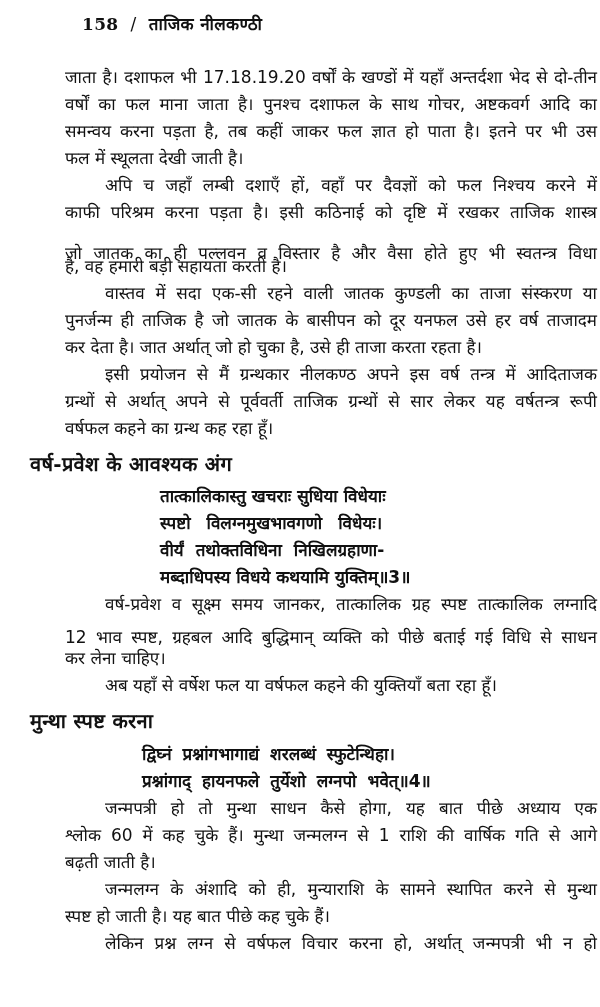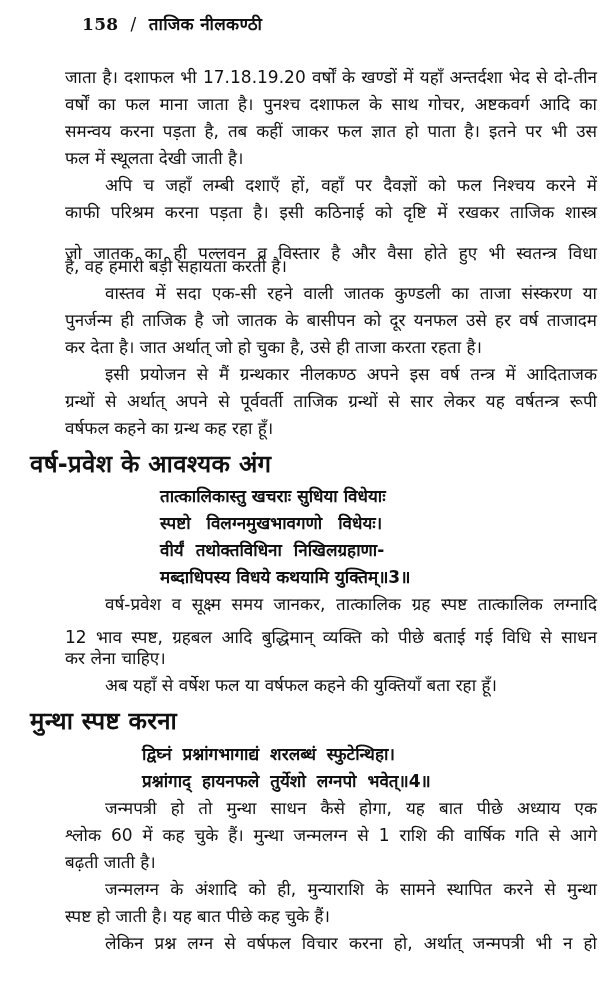--- a/index.html
+++ b/index.html
@@ -43,21 +43,21 @@
       text-align-last: left;
       width: auto;
     }
     .line.indent {
       left: 74px;
       width: 492px;
     }
     .heading {
       position: absolute;
       left: 30px;
-      font-size: 24px;
+      font-size: 20px;
       font-weight: bold;
       line-height: 28px;
       white-space: nowrap;
       letter-spacing: 0.3px;
     }
     .verse {
       position: absolute;
       font-size: 17px;
       font-weight: bold;
       line-height: 26px;

